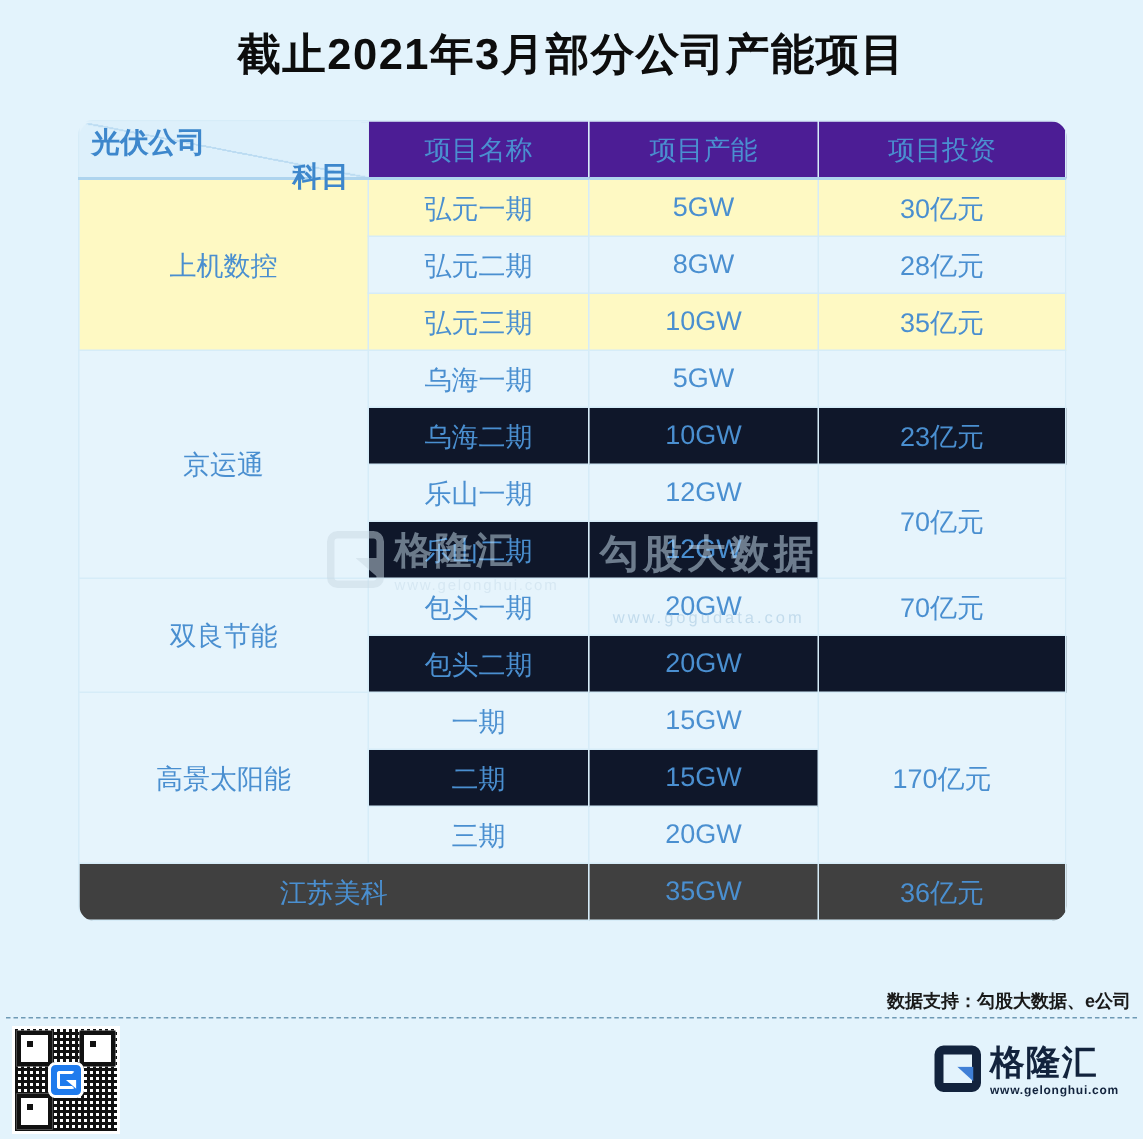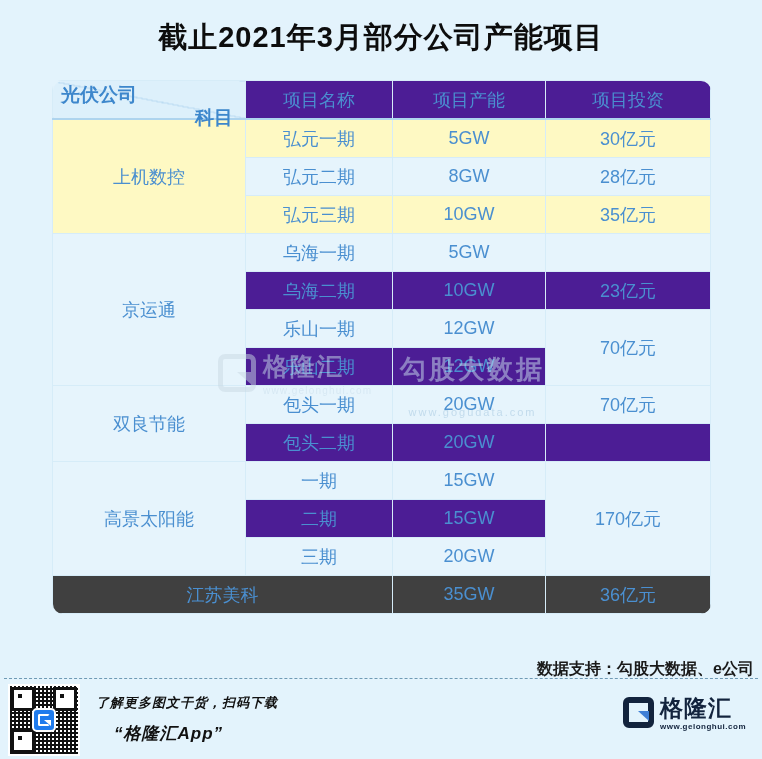--- a/index.html
+++ b/index.html
@@ -91,21 +91,21 @@
     left: 8px;
     bottom: 10px;
     font-size: 19px;
     font-weight: bold;
     color: #3d87cc;
   }
 
   
   .bg-dark  { background: #fef9c3; }
   .bg-light { background: #e6f4fc; }
-  .bg-mid   { background: #4c1d95; }
+  .bg-mid   { background: #0f172a; }
 
   td.company {
     font-size: 19px;
     color: #3d87cc;
   }
   td.lastrow {
     font-size: 19px;
     color: #3d87cc;
     background: #404040;
   }
@@ -167,21 +167,21 @@
     letter-spacing: 2px;
     margin-top: 19px;
     text-align: center;
   }
 
   
   .source {
     position: absolute;
     right: 8px;
     top: 659px;
-    font-size: 16px;
+    font-size: 12px;
     font-weight: bold;
     color: #1a1a1a;
   }
   .divider {
     position: absolute;
     left: 4px;
     right: 4px;
     top: 678px;
     border-top: 1px dashed #6f9ab5;
     height: 0;
@@ -432,24 +432,20 @@
 
 <div class="footer">
   <div class="qr">
     <div class="qr-canvas">
       <span class="qr-f tl"></span>
       <span class="qr-f tr"></span>
       <span class="qr-f bl"></span>
       <span class="qr-center"></span>
     </div>
   </div>
-  <div class="cta">
-    <div class="cta-line1">了解更多图文干货，扫码下载</div>
-    <div class="cta-line2">“格隆汇App”</div>
-  </div>
   <div class="brand">
     <span class="brand-mark"></span>
     <div>
       <div class="brand-name">格隆汇</div>
       <div class="brand-url">www.gelonghui.com</div>
     </div>
   </div>
 </div>
 
 </body></html>

